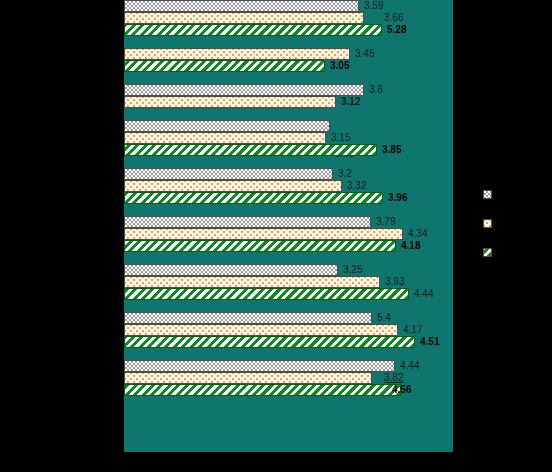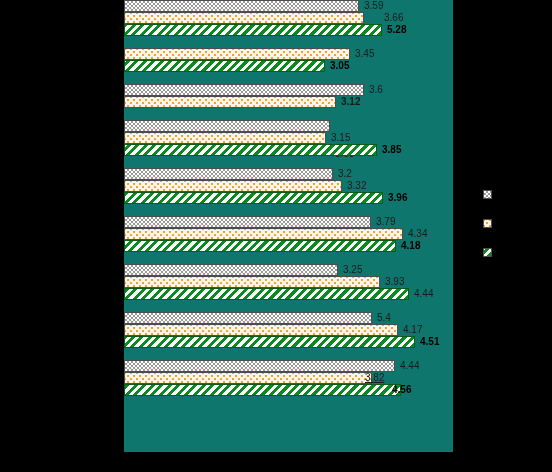--- a/index.html
+++ b/index.html
@@ -176,21 +176,21 @@
         </div>
       </div>
       <div class="gap"></div>
       <div class="group">
         <div class="barrow">
           <div class="bar s-gray" style="width: 271px;"></div>
           <span class="vlabel" style="left: 276px;">4.44</span>
         </div>
         <div class="barrow">
           <div class="bar s-cream" style="width: 248px;"></div>
-          <span class="vlabel" style="left: 241px; text-decoration: underline;">3.82</span>
+          <span class="vlabel" style="left: 260px; text-decoration: underline;">3.82</span>
         </div>
         <div class="barrow">
           <div class="bar s-green" style="width: 277px;"></div>
           <span class="vlabel bold" style="left: 268px;">4.56</span>
         </div>
       </div>
     </div>
 
   <div id="legend">
     <div class="lrow">

